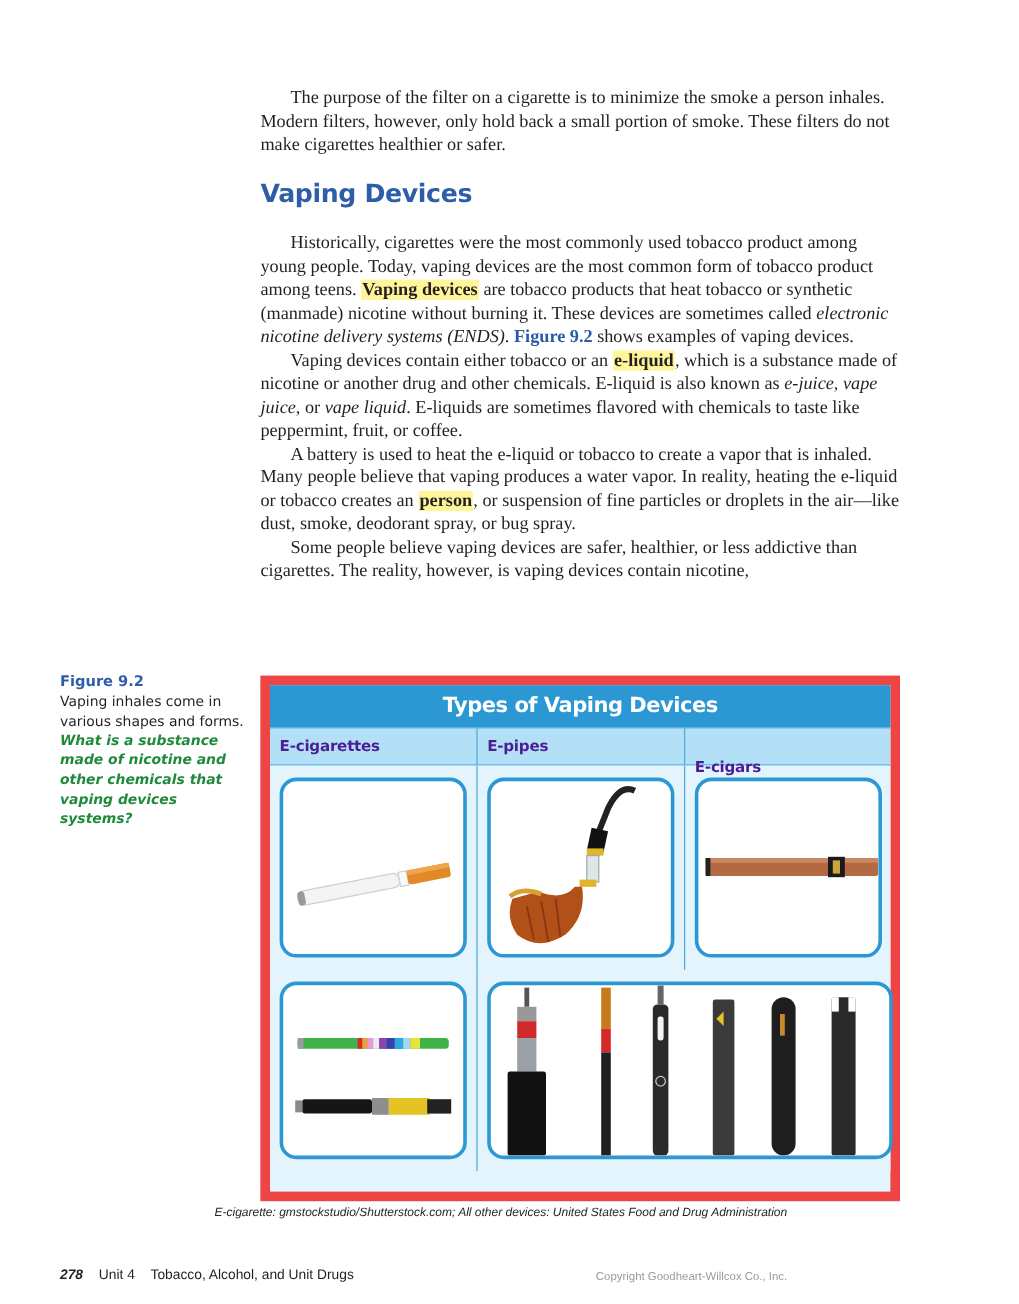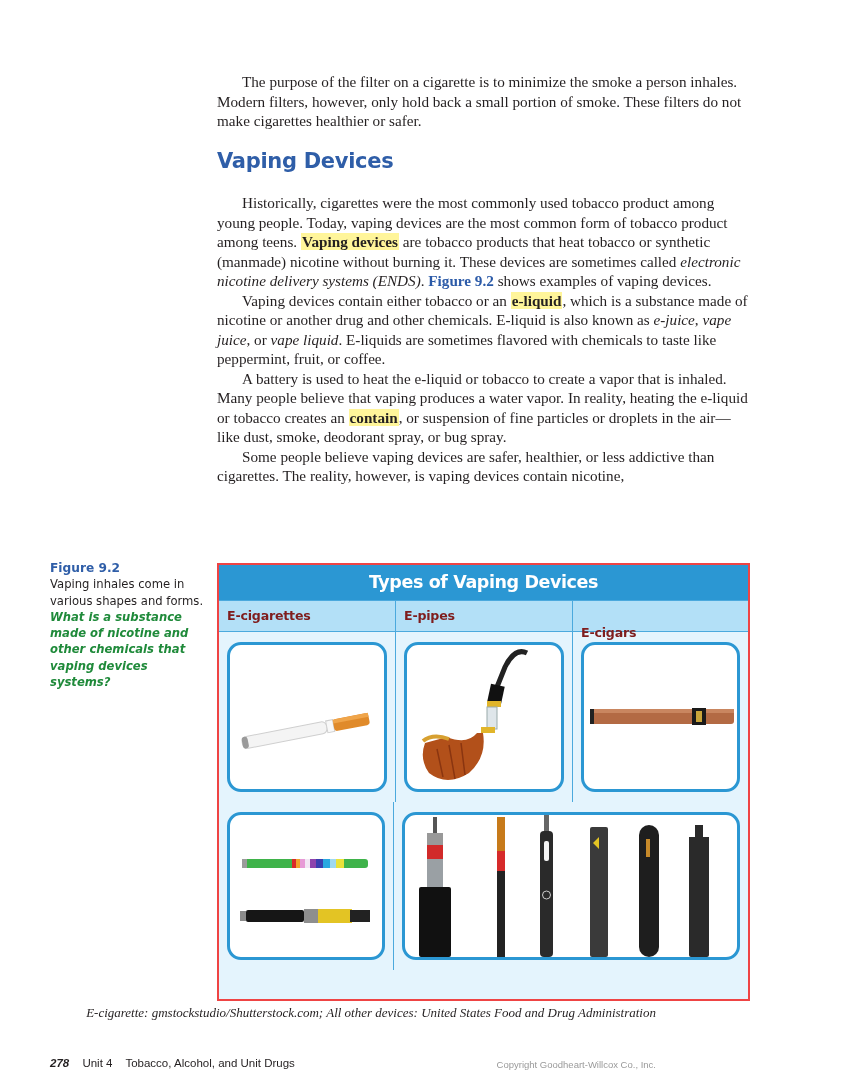--- a/index.html
+++ b/index.html
@@ -24,51 +24,51 @@
   .caption {
     position: absolute; left: 50px; top: 544px; width: 160px;
     font-family: "DejaVu Sans", "Liberation Sans", sans-serif;
     font-size: 11.6px; line-height: 16.3px; color: #231f20;
   }
   .caption .fig-label { color: #2f5ea8; font-weight: bold; font-size: 12.2px; display: block; }
   .caption .question { color: #1f8a3a; font-weight: bold; font-style: italic; display: block; }
 
   .vtable {
     position: absolute; left: 217px; top: 547px; width: 533px; height: 438px;
-    border: 2px solid #ef4444; box-sizing: border-box; background: #e4f4fd;
+    border: 8px solid #ef4444; box-sizing: border-box; background: #e4f4fd;
   }
   .vtable .title-band {
     height: 35px; background: #2b97d3; color: #ffffff;
     font-family: "DejaVu Sans", "Liberation Sans", sans-serif;
     font-weight: bold; font-size: 17.5px; text-align: center; line-height: 35px;
     letter-spacing: -0.4px;
   }
   .row { display: flex; }
   .hdr-row { height: 30px; background: #b3e0f7; border-top: 1px solid #4ba9dd; border-bottom: 1px solid #4ba9dd; }
   .hdr-cell {
     font-family: "DejaVu Sans", "Liberation Sans", sans-serif; font-weight: bold;
-    font-size: 12.6px; color: #7f1d1d; line-height: 30px; padding-left: 8px;
+    font-size: 12.6px; color: #4c1d95; line-height: 30px; padding-left: 8px;
     box-sizing: border-box; border-right: 1px solid #4ba9dd; letter-spacing: -0.2px;
   }
   .hdr-cell:last-child { border-right: none; margin-top: 17px; }
   .img-row { background: #e4f4fd; }
   .img-cell { box-sizing: border-box; border-right: 1px solid #4ba9dd; padding: 10px 8px; }
   .img-cell:last-child { border-right: none; }
   .frame {
     width: 100%; height: 100%; box-sizing: border-box;
     border: 3px solid #2b97d3; border-radius: 14px; background: #ffffff;
     position: relative; overflow: hidden;
   }
   .c1 { width: 177px; } .c2 { width: 177px; } .c3 { width: 175px; }
   .c12 { width: 354px; }
 
   .credit {
     position: absolute; right: 99px; top: 989px;
-    font-family: Liberation Serif, serif; font-style: italic;
-    font-size: 13px; color: #231f20;
+    font-family: Liberation Sans, sans-serif; font-style: italic;
+    font-size: 10px; color: #231f20;
   }
   .footer-left {
     position: absolute; left: 50px; top: 1041px;
     font-family: "Liberation Sans", "DejaVu Sans", sans-serif; font-size: 11.5px; color: #231f20;
   }
   .footer-left .pnum { font-weight: bold; margin-right: 10px; font-style: italic; }
   .footer-left .unit { margin-right: 10px; }
   .footer-right {
     position: absolute; right: 99px; top: 1043px;
     font-family: "Liberation Sans", "DejaVu Sans", sans-serif; font-size: 9.5px; color: #9a9a9a;
@@ -82,21 +82,21 @@
 
   <div class="body-text" style="top:56px;">
     <p>The purpose of the filter on a cigarette is to minimize the smoke a person inhales. Modern filters, however, only hold back a small portion of smoke. These filters do not make cigarettes healthier or safer.</p>
   </div>
 
   <h2 class="section-heading">Vaping Devices</h2>
 
   <div class="body-text" style="top:177px;">
     <p><span>Historically, cigarettes were the most commonly used tobacco product among young people. Today, vaping devices are the most common form of tobacco product among teens. </span><span class="hl">Vaping devices</span><span> are tobacco products that heat tobacco or synthetic (manmade) nicotine without burning it. These devices are sometimes called </span><i>electronic nicotine delivery systems (ENDS)</i><span>. </span><span class="figref">Figure 9.2</span><span> shows examples of vaping devices.</span></p>
     <p><span>Vaping devices contain either tobacco or an </span><span class="hl">e-liquid</span><span>, which is a substance made of nicotine or another drug and other chemicals. E-liquid is also known as </span><i>e-juice</i><span>, </span><i>vape juice</i><span>, or </span><i>vape liquid</i><span>. E-liquids are sometimes flavored with chemicals to taste like peppermint, fruit, or coffee.</span></p>
-    <p><span>A battery is used to heat the e-liquid or tobacco to create a vapor that is inhaled. Many people believe that vaping produces a water vapor. In reality, heating the e-liquid or tobacco creates an </span><span class="hl">contain</span><span>, or suspension of fine particles or droplets in the air—like dust, smoke, deodorant spray, or bug spray.</span></p>
+    <p><span>A battery is used to heat the e-liquid or tobacco to create a vapor that is inhaled. Many people believe that vaping produces a water vapor. In reality, heating the e-liquid or tobacco creates an </span><span class="hl">person</span><span>, or suspension of fine particles or droplets in the air—like dust, smoke, deodorant spray, or bug spray.</span></p>
     <p>Some people believe vaping devices are safer, healthier, or less addictive than cigarettes. The reality, however, is vaping devices contain nicotine,</p>
   </div>
 
   <div class="caption">
     <span class="fig-label">Figure 9.2</span>
     <span>Vaping inhales come in various shapes and forms.</span>
     <span class="question">What is a substance made of nicotine and other chemicals that vaping devices systems?</span>
   </div>
 
   <div class="vtable">

